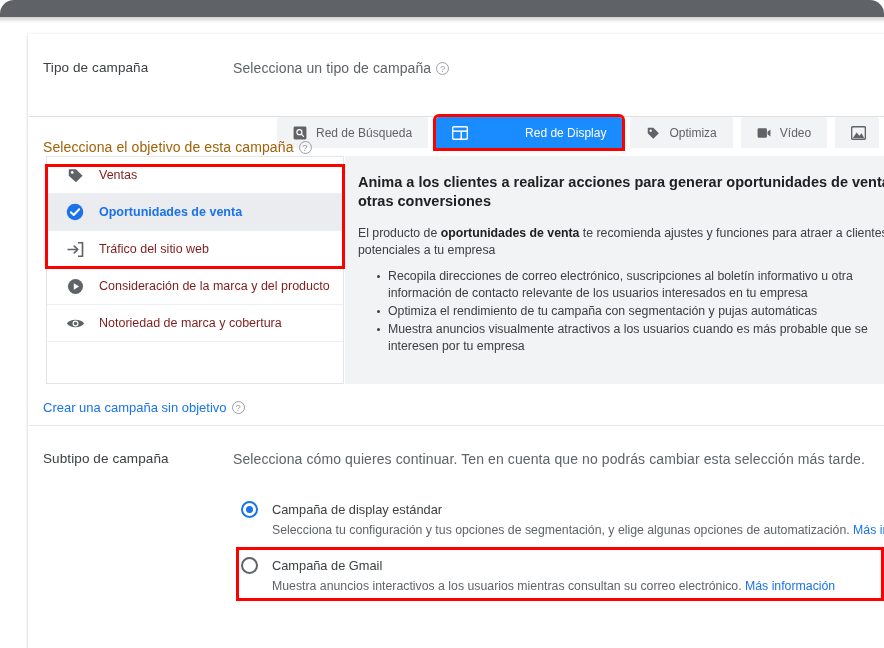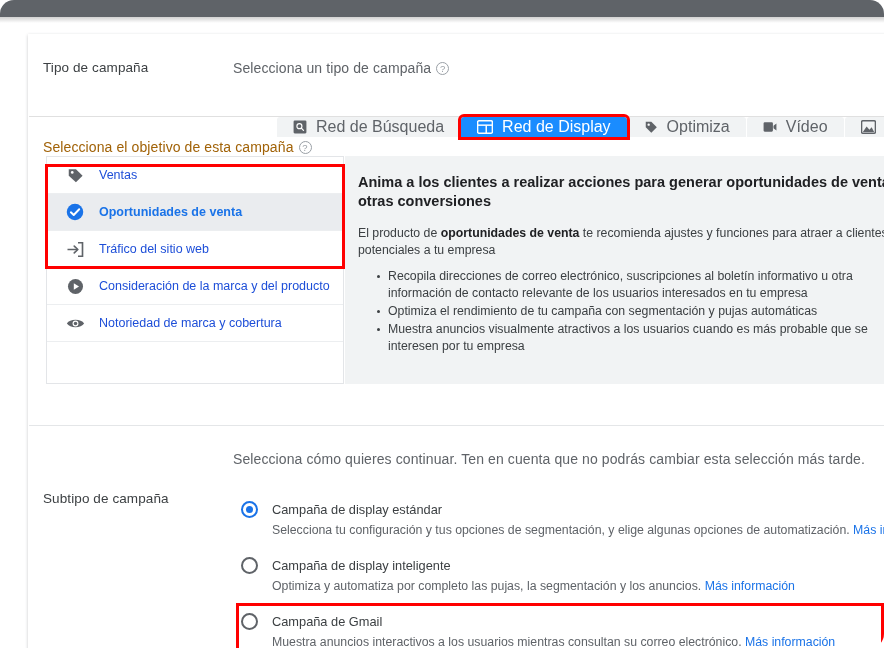--- a/index.html
+++ b/index.html
@@ -62,40 +62,41 @@
     font-family: "Liberation Sans", sans-serif;
   }
 
   
   .tabs {
     position: absolute; left: 249px; top: 83px;
     display: flex; align-items: flex-start;
   }
   .tab {
     position: relative;
-    height: 20px;
+    height: 31px;
     display: flex; align-items: center;
     padding: 0 16px;
-    margin-right: 1px;
+    margin-right: 8px;
     background: #f1f3f4;
     border-radius: 3px 3px 0 0;
-    font-size: 16px;
+    font-size: 12px;
     color: #5f6368;
     white-space: nowrap;
     cursor: pointer;
   }
   .tab .tab-ico { margin-right: 9px; display: flex; align-items: center; }
   .tab.selected {
     background: #1a8cff;
     color: #ffffff;
   }
   .tab.redbox {
     outline: 3px solid #ff0000;
     outline-offset: 0px;
     z-index: 5;
+    gap: 48px;
   }
   .tab.partial { padding-right: 4px; }
 
   .tabs-underline {
     position: absolute; left: 29px; top: 116px; width: 855px; height: 1px;
     background: #e0e0e0;
   }
 
   
   .obj-wrap { position: absolute; left: 46px; top: 156px; width: 838px; height: 228px; }
@@ -104,21 +105,21 @@
     position: absolute; left: 0; top: 0; width: 298px; height: 228px;
     background: #ffffff;
     border: 1px solid #e3e5e8;
   }
   .obj-item {
     height: 37px;
     display: flex; align-items: center;
     padding-left: 17px;
     border-bottom: 1px solid #eceef0;
     font-size: 12.5px;
-    color: #1d4ed8;
+    color: #7f1d1d;
     cursor: pointer;
     background: #ffffff;
   }
   .obj-item:last-child { border-bottom: none; }
   .obj-item.active { background: #eaecef; color: #1a73e8; font-weight: bold; }
   .obj-item .obj-ico {
     width: 22px; height: 20px;
     display: flex; align-items: center; justify-content: center;
     margin-right: 13px;
     flex: 0 0 auto;
@@ -376,43 +377,39 @@
 
         <ul class="desc-list">
           <li>Recopila direcciones de correo electrónico, suscripciones al boletín informativo u otra información de contacto relevante de los usuarios interesados en tu empresa</li>
           <li>Optimiza el rendimiento de tu campaña con segmentación y pujas automáticas</li>
           <li>Muestra anuncios visualmente atractivos a los usuarios cuando es más probable que se interesen por tu empresa</li>
         </ul>
       </div>
 
     </div>
 
+    <div class="nolink" style="left:15px; top:366px;">
+      <span>Crear una campaña sin objetivo</span><span class="help-icon"></span>
+    </div>
 
     <div class="divider" style="left:1px; top:391px; width:855px;"></div>
 
-    <div class="sec-label" style="left:15px; top:417px;margin-top:40px;">Subtipo de campaña</div>
+    <div class="sec-label" style="left:15px; top:417px;">Subtipo de campaña</div>
     <div class="sec-sub" style="left:205px; top:417px;">Selecciona cómo quieres continuar. Ten en cuenta que no podrás cambiar esta selección más tarde.</div>
 
     <div class="radio-group" style="left:213px; top:447px;">
 
       <div class="radio-row">
         <div class="radio-head">
           <span class="radio-circle on"></span>
           <span class="radio-title">Campaña de display estándar</span>
         </div>
         <div class="radio-desc"><span>Selecciona tu configuración y tus opciones de segmentación, y elige algunas opciones de automatización. </span><a>Más información</a></div>
       </div>
 
-      <div class="radio-row">
-        <div class="radio-head">
-          <span class="radio-circle"></span>
-          <span class="radio-title">Campaña de display inteligente</span>
-        </div>
-        <div class="radio-desc"><span>Optimiza y automatiza por completo las pujas, la segmentación y los anuncios. </span><a>Más información</a></div>
-      </div>
 
       <div class="radio-row">
         <div class="gmail-redbox"></div>
         <div class="radio-head">
           <span class="radio-circle"></span>
           <span class="radio-title">Campaña de Gmail</span>
         </div>
         <div class="radio-desc"><span>Muestra anuncios interactivos a los usuarios mientras consultan su correo electrónico. </span><a>Más información</a></div>
       </div>
 

